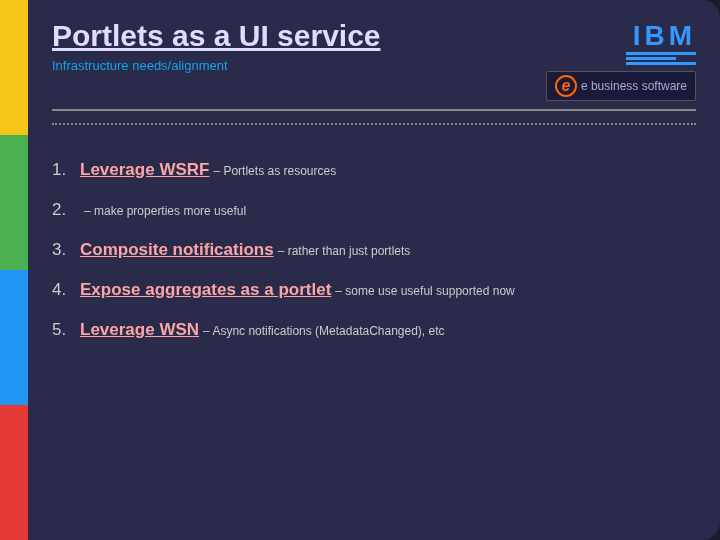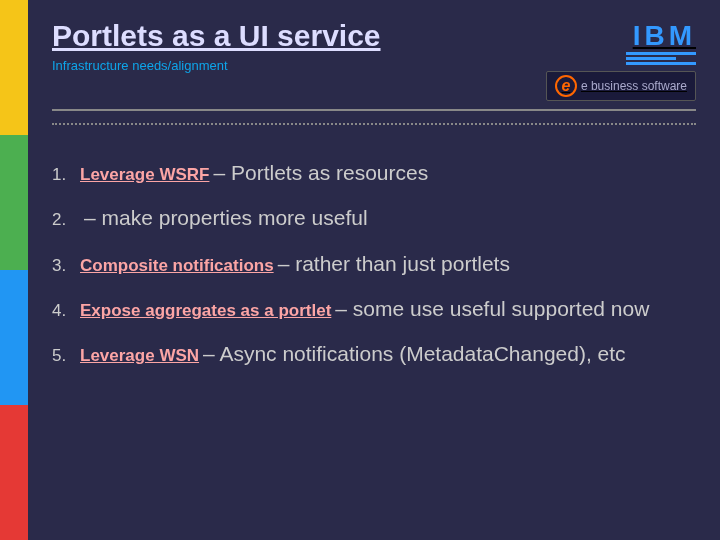--- a/index.html
+++ b/index.html
@@ -12,20 +12,21 @@
       overflow: hidden;
     }
 
     .slide {
       width: 720px;
       height: 540px;
       background: #2a2a4a;
       position: relative;
       display: flex;
       flex-direction: column;
+      border-radius: 18px;
     }
 
     
     .left-bar {
       position: absolute;
       left: 0;
       top: 0;
       width: 28px;
       height: 540px;
       display: flex;
@@ -75,21 +76,20 @@
       color: #0ea5e9;
       margin-top: 4px;
     }
 
     
     .ibm-logo {
       display: flex;
       flex-direction: column;
       align-items: flex-end;
       margin-top: 4px;
-      text-decoration: underline;
     }
 
     .ibm-text {
       font-size: 28px;
       font-weight: 900;
       color: #3399ff;
       letter-spacing: 4px;
       line-height: 1;
     }
 
@@ -173,21 +173,21 @@
 
     .item-link {
       color: #fca5a5;
       text-decoration: underline;
       font-weight: bold;
       font-size: 17px;
     }
 
     .item-desc {
       color: #cccccc;
-      font-size: 21px;
+      font-size: 12px;
       margin-left: 4px;
     }
   </style>
 </head>
 <body>
 
 <div class="slide">
 
   <div class="left-bar">
     <div class="bar-segment bar-yellow"></div>

